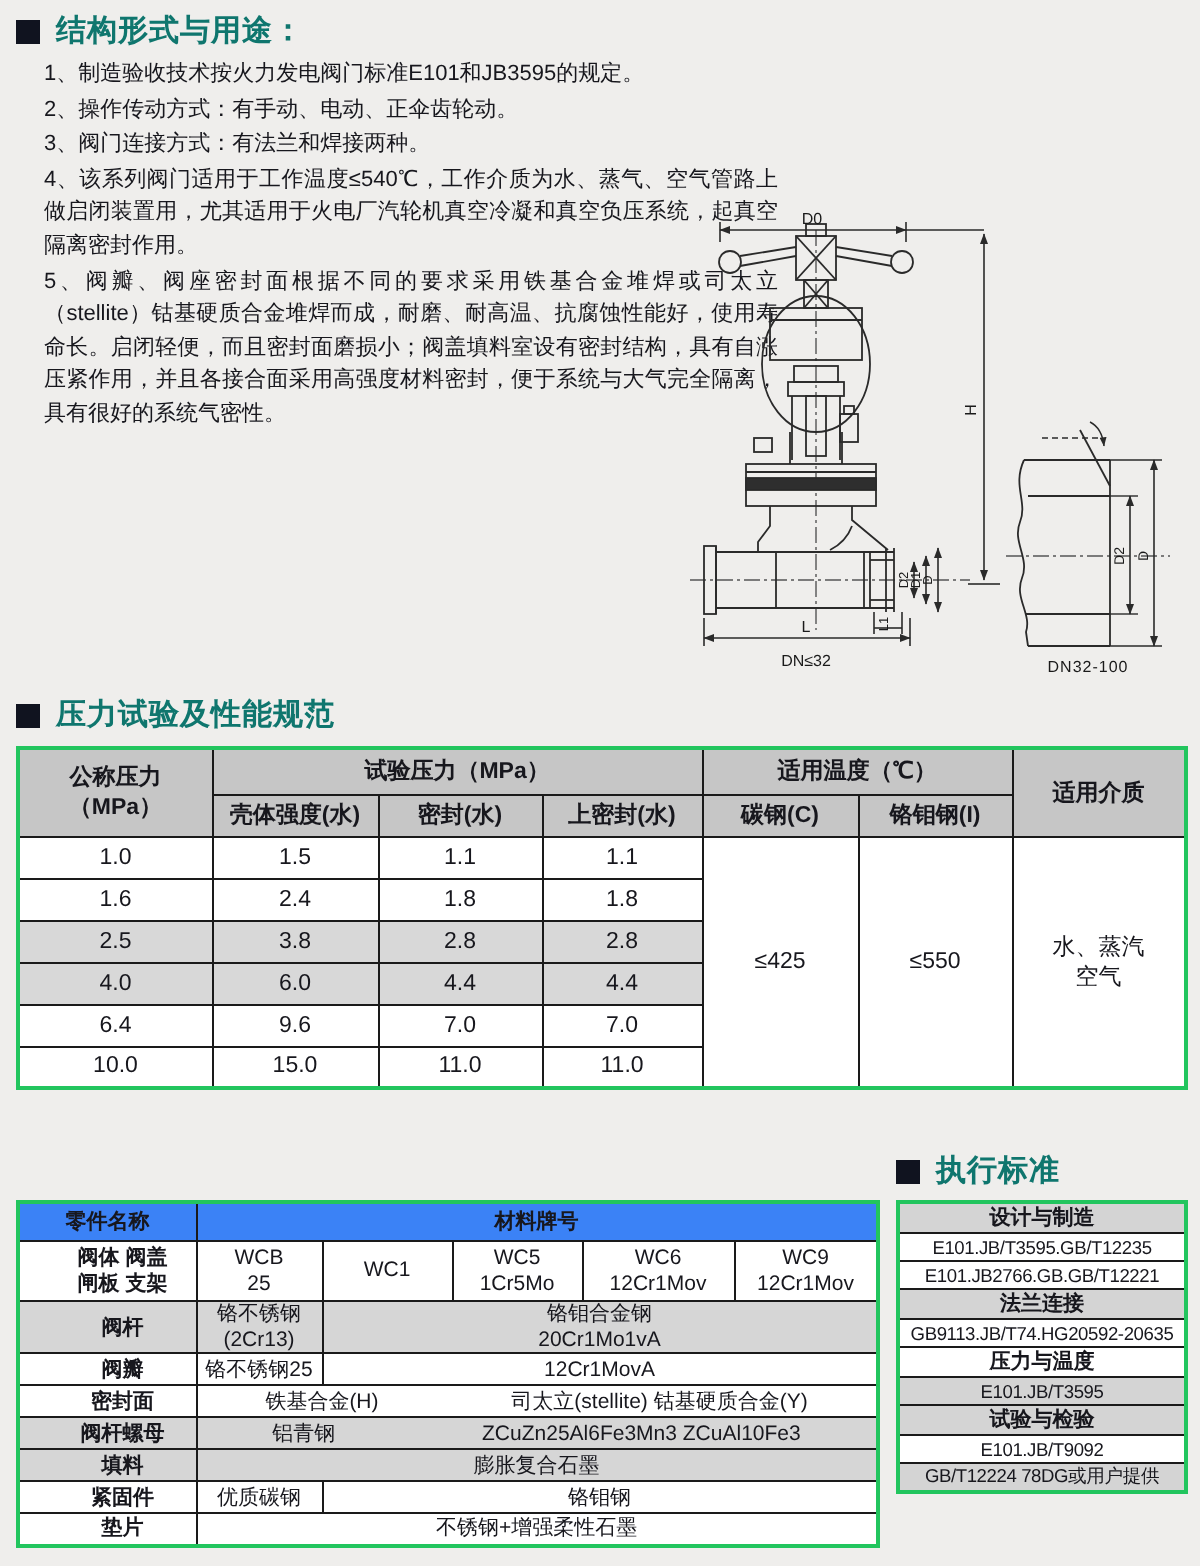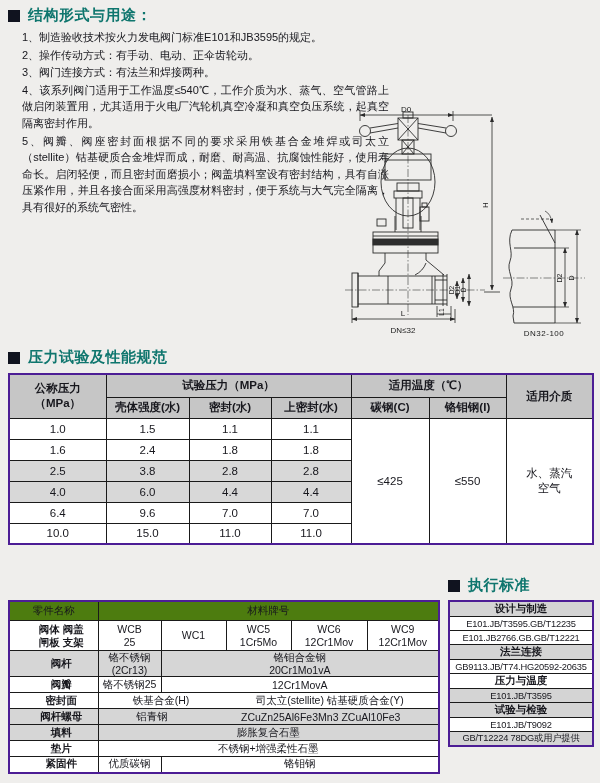--- a/index.html
+++ b/index.html
@@ -22,35 +22,35 @@
     position:absolute;left:10px;top:29px;width:367px;
     font-size:11px;line-height:16.6px;text-align:justify;color:#17171d;margin-left:12px;
   }
   #usage-items p{margin:0 0 1px 0;}
 
   #valve-svg{position:absolute;left:333px;top:103px;}
   #valve-svg text{fill:#1a1a1a;font-family:"Liberation Sans",sans-serif;}
 
   table{border-collapse:collapse;table-layout:fixed;position:absolute;background:#fff;}
   table, td{border:1px solid #1a1a1a;}
-  table{border:2px solid #4c1d95;}
+  table{border:2px solid #22c55e;}
   td{text-align:center;vertical-align:middle;padding:0 1px;overflow:hidden;}
 
   
   #pressure-table{left:8px;top:373px;width:584px;font-size:11.5px;}
   #pressure-table td.th{background:#c6c6c6;font-weight:bold;}
   #pressure-table tr.hr1{height:23px;}
   #pressure-table tr.hr2{height:21px;}
   #pressure-table tr.dr{height:21px;}
   #pressure-table tr.shaded td{background:#d8d8d8;}
   #pressure-table td.plain{background:#fff;}
 
   
   #materials-table{left:8px;top:600px;width:430px;font-size:10.5px;}
-  #materials-table td.th{background:#4d7c0f;font-weight:normal;height:18px;}
+  #materials-table td.th{background:#3b82f6;font-weight:bold;height:18px;}
   #materials-table tr.shaded td{background:#d6d6d6;}
   #materials-table .lbl{font-weight:bold;padding-left:16px;}
   #materials-table tr.r-body{height:30px;}
   #materials-table tr.r-stem{height:20px;}
   #materials-table tr.r-sm{height:16px;}
   .two-line div{line-height:12.5px;}
   .spread{display:flex;justify-content:space-around;align-items:center;}
 
   
   #standards-table{left:448px;top:600px;width:146px;}
@@ -344,27 +344,27 @@
           <span>铝青钢</span>
           <span>ZCuZn25Al6Fe3Mn3  ZCuAl10Fe3</span>
         </div>
       </td>
     </tr>
     <tr class="r-sm shaded">
       <td class="lbl">填料</td>
       <td colspan="5">膨胀复合石墨</td>
     </tr>
     <tr class="r-sm">
-      <td class="lbl">垫片</td>
-      <td colspan="5">不锈钢+增强柔性石墨</td>
-    </tr>
-    <tr class="r-sm">
       <td class="lbl">紧固件</td>
       <td>优质碳钢</td>
       <td colspan="4">铬钼钢</td>
+    </tr>
+    <tr class="r-sm">
+      <td class="lbl">垫片</td>
+      <td colspan="5">不锈钢+增强柔性石墨</td>
     </tr>
   </tbody>
     </table>
 
   <div class="sec-title" style="left:448px;top:576px;">
     <span class="sq"></span>
     <span>执行标准</span>
   </div>
 
   <table id="standards-table">

